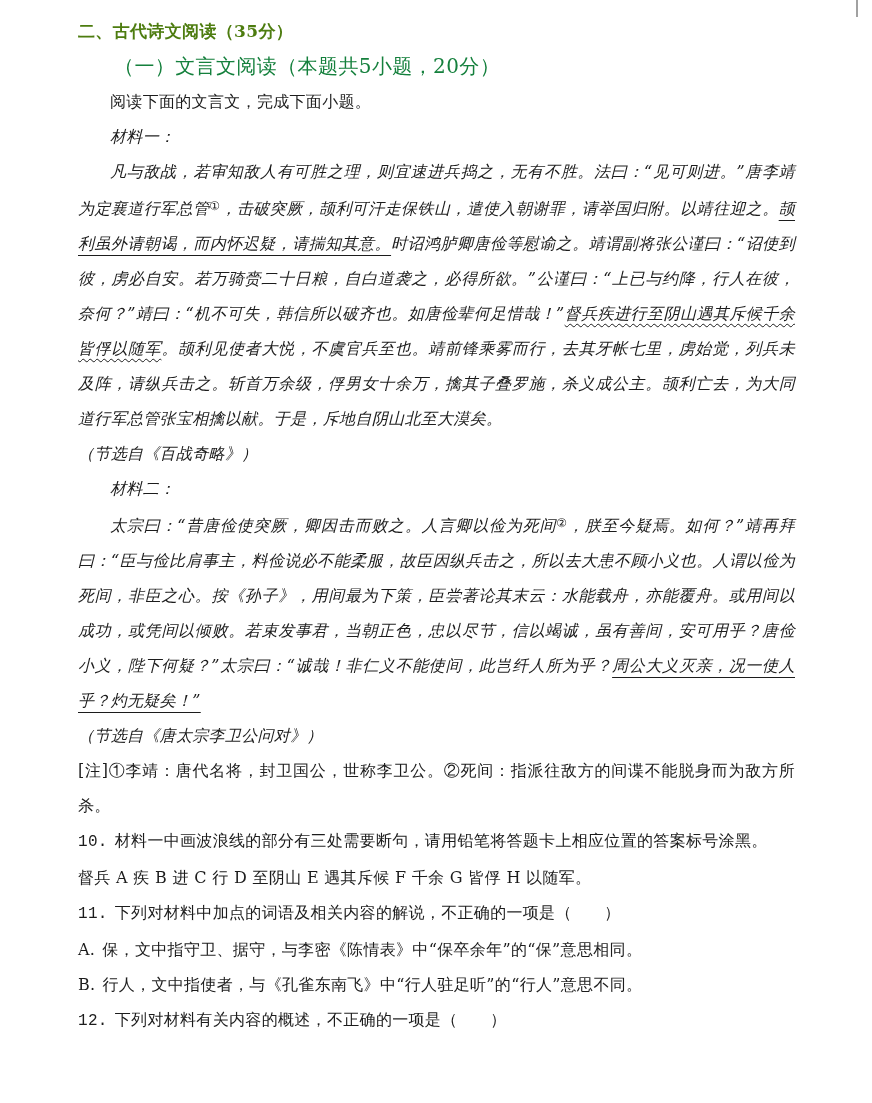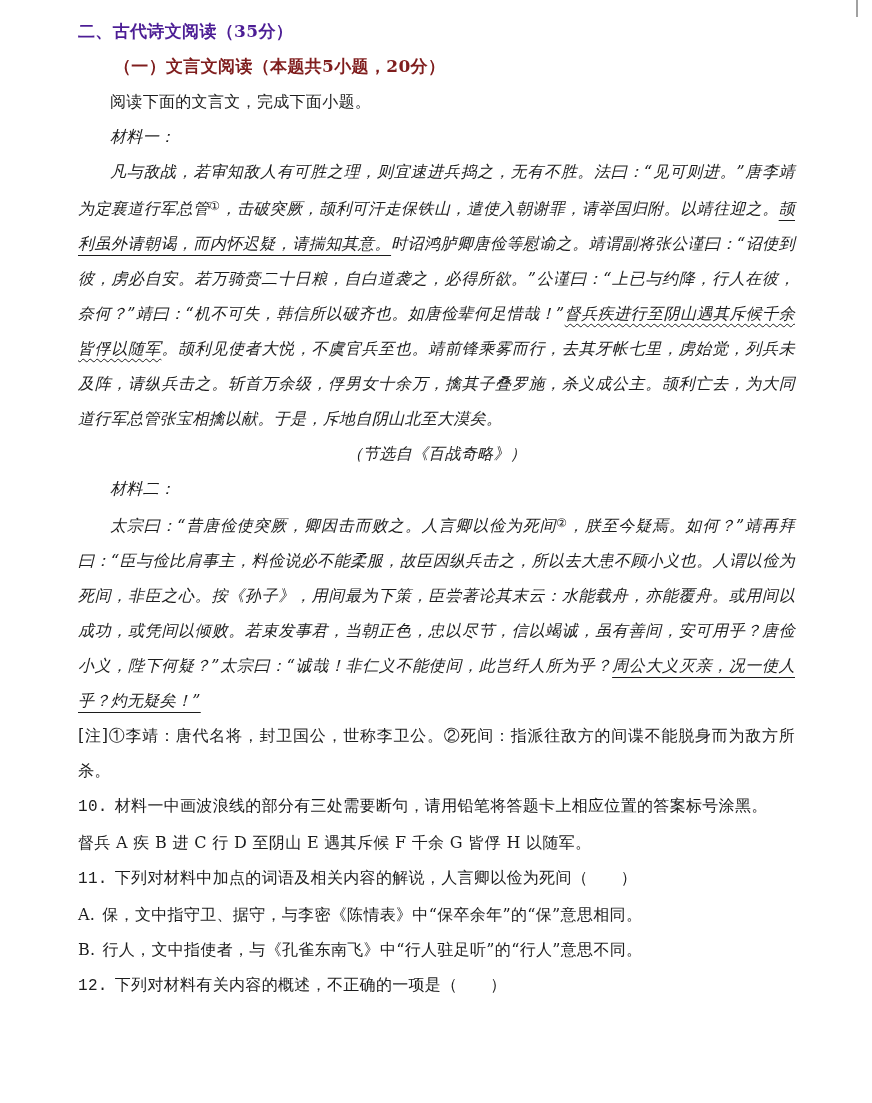--- a/index.html
+++ b/index.html
@@ -8,29 +8,29 @@
     font-family: "DejaVu Serif", "Liberation Serif", serif;
     color: #1c1c1c;
     -webkit-font-smoothing: antialiased;
   }
   .page { padding: 14px 77px 0 78px; }
   .line {
     font-size: 16px; line-height: 35px;
     text-align: justify; letter-spacing: 0.02em;
   }
   .title {
-    font-size: 17px; font-weight: 700; color: #4c1d95;
+    font-size: 17px; font-weight: 700; color: #4d7c0f;
   }
   .subtitle {
-    font-size: 17px; font-weight: 700; color: #7f1d1d;
+    font-size: 20px; font-weight: 400; color: #15803d;
     margin-left: 36px;
   }
   .indent { text-indent: 2em; }
   .kai { font-style: italic; }           
-  .source { text-align: center; font-style: italic; }
+  .source { text-align: left; font-style: italic; }
   .seg-u {
     text-decoration: underline; text-decoration-thickness: 1px;
     text-underline-offset: 6px;
   }
   .seg-wavy {
     text-decoration: underline wavy; text-decoration-thickness: 1px;
     text-underline-offset: 4px;
   }
   .seg-sup { font-size: 12px; vertical-align: 4px; font-style: normal; }
   .qnum { margin-right: 7px; font-family: Liberation Mono, monospace; }
@@ -55,31 +55,32 @@
 
   <div>
     <div class="line kai indent">材料一：</div>
     <div class="line kai indent"><span>凡与敌战，若审知敌人有可胜之理，则宜速进兵捣之，无有不胜。法曰：“见可则进。”唐李靖为定襄道行军总管</span><span class="seg-sup">①</span><span>，击破突厥，颉利可汗走保铁山，遣使入朝谢罪，请举国归附。以靖往迎之。</span><span class="seg-u">颉利虽外请朝谒，而内怀迟疑，请揣知其意。</span><span>时诏鸿胪卿唐俭等慰谕之。靖谓副将张公谨曰：“诏使到彼，虏必自安。若万骑赍二十日粮，自白道袭之，必得所欲。”公谨曰：“上已与约降，行人在彼，奈何？”靖曰：“机不可失，韩信所以破齐也。如唐俭辈何足惜哉！”</span><span class="seg-wavy">督兵疾进行至阴山遇其斥候千余皆俘以随军</span><span>。颉利见使者大悦，不虞官兵至也。靖前锋乘雾而行，去其牙帐七里，虏始觉，列兵未及阵，请纵兵击之。斩首万余级，俘男女十余万，擒其子叠罗施，杀义成公主。颉利亡去，为大同道行军总管张宝相擒以献。于是，斥地自阴山北至大漠矣。</span></div>
     <div class="line kai source">（节选自《百战奇略》）</div>
   </div>
 
   <div>
     <div class="line kai indent">材料二：</div>
     <div class="line kai indent"><span>太宗曰：“昔唐俭使突厥，卿因击而败之。人言卿以俭为死间</span><span class="seg-sup">②</span><span>，朕至今疑焉。如何？”靖再拜曰：“臣与俭比肩事主，料俭说必不能柔服，故臣因纵兵击之，所以去大患不顾小义也。人谓以俭为死间，非臣之心。按《孙子》，用间最为下策，臣尝著论其末云：水能载舟，亦能覆舟。或用间以成功，或凭间以倾败。若束发事君，当朝正色，忠以尽节，信以竭诚，虽有善间，安可用乎？唐俭小义，陛下何疑？”太宗曰：“诚哉！非仁义不能使间，此岂纤人所为乎？</span><span class="seg-u">周公大义灭亲，况一使人乎？灼无疑矣！”</span></div>
+    <div class="line kai source">（节选自《唐太宗李卫公问对》）</div>
   </div>
 
   <div class="line">[注]①李靖：唐代名将，封卫国公，世称李卫公。②死间：指派往敌方的间谍不能脱身而为敌方所杀。</div>
 
   <div>
     <div class="line"><span class="qnum">10.</span><span>材料一中画波浪线的部分有三处需要断句，请用铅笔将答题卡上相应位置的答案标号涂黑。</span></div>
     <div class="line">督兵 A 疾 B 进 C 行 D 至阴山 E 遇其斥候 F 千余 G 皆俘 H 以随军。</div>
   </div>
 
   <div>
-    <div class="line"><span class="qnum">11.</span><span>下列对材料中加点的词语及相关内容的解说，人言卿以俭为死间（　　）</span></div>
+    <div class="line"><span class="qnum">11.</span><span>下列对材料中加点的词语及相关内容的解说，不正确的一项是（　　）</span></div>
     <div class="line"><span class="optlabel">A.</span><span>保，文中指守卫、据守，与李密《陈情表》中“保卒余年”的“保”意思相同。</span></div>
     <div class="line"><span class="optlabel">B.</span><span>行人，文中指使者，与《孔雀东南飞》中“行人驻足听”的“行人”意思不同。</span></div>
   </div>
 
   <div>
     <div class="line"><span class="qnum">12.</span><span>下列对材料有关内容的概述，不正确的一项是（　　）</span></div>
 
   </div>
 
 </div>

